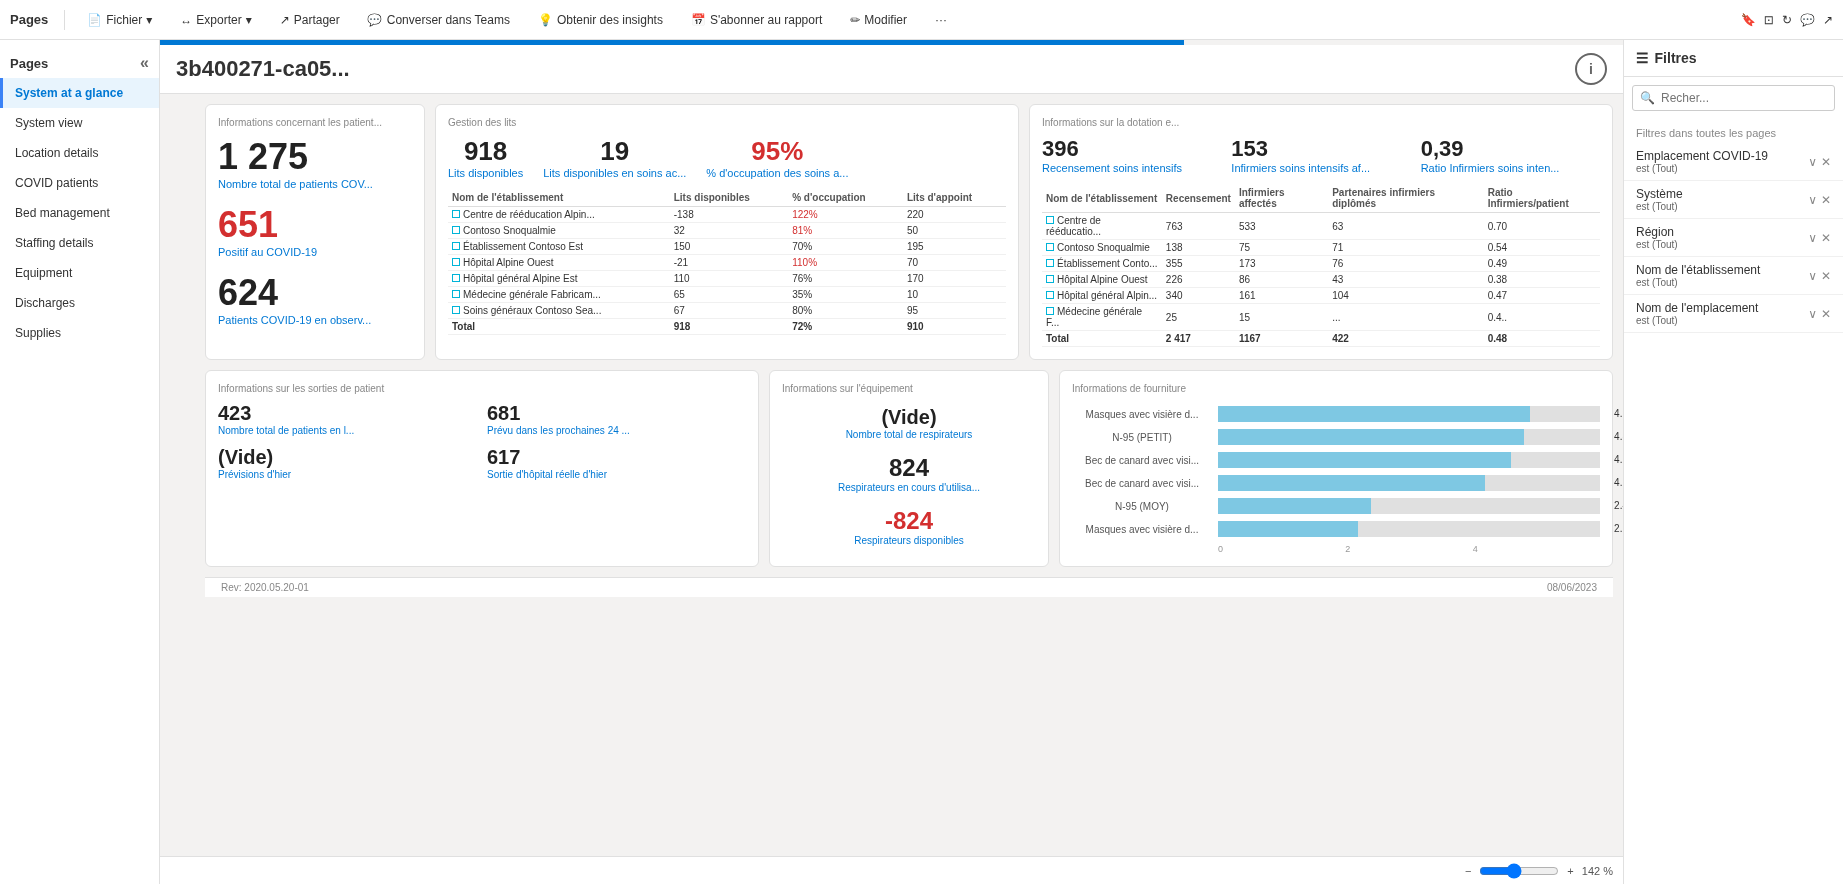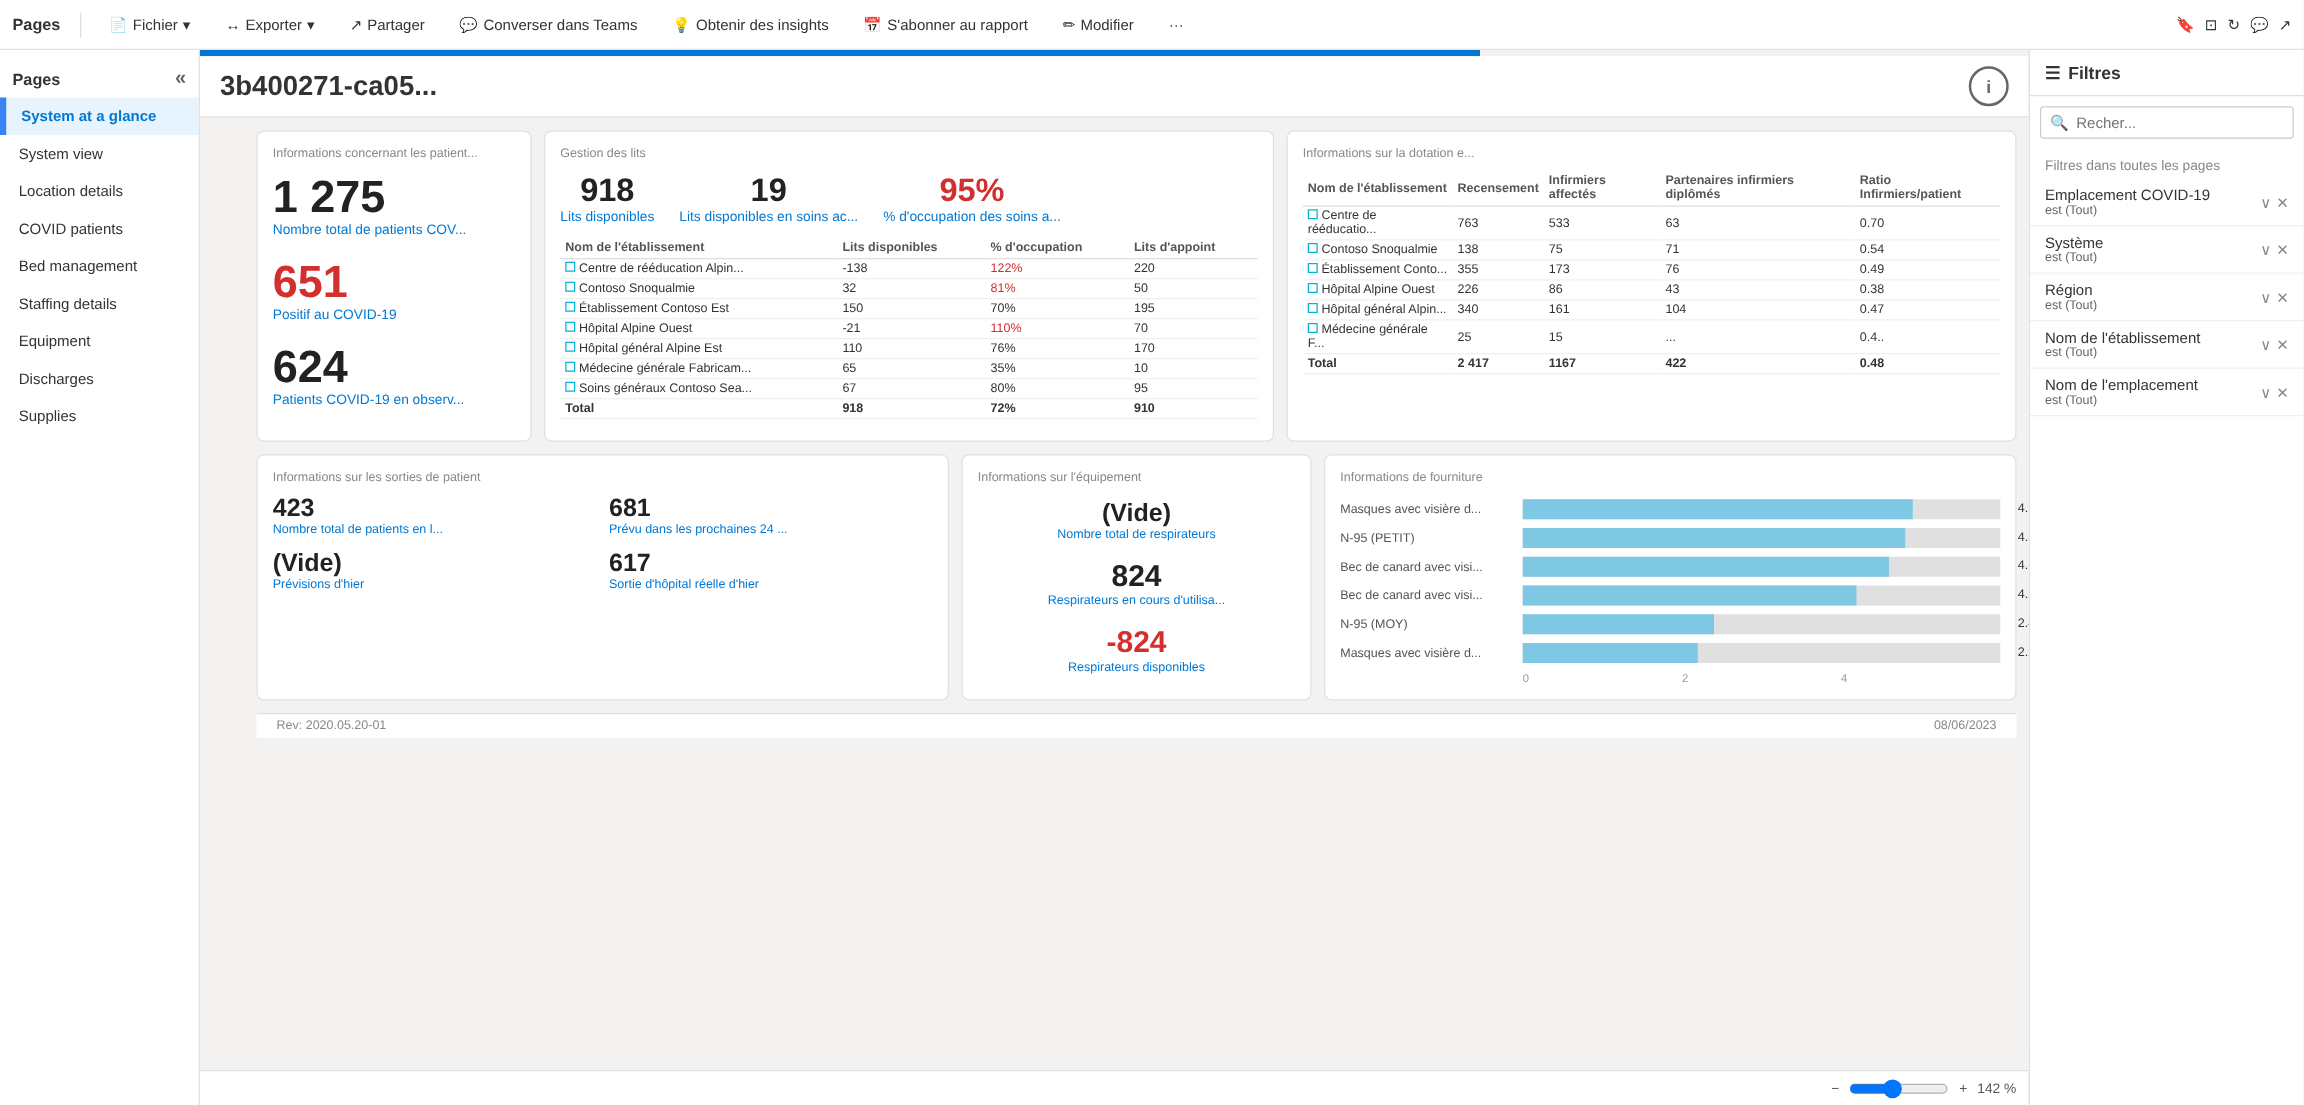--- a/index.html
+++ b/index.html
@@ -27,21 +27,21 @@
     }
     .sidebar-header {
       display: flex; align-items: center; justify-content: space-between;
       padding: 6px 10px; font-size: 13px; font-weight: 600; color: #333;
     }
     .sidebar-collapse { cursor: pointer; font-size: 16px; color: #666; }
     .sidebar-item {
       padding: 8px 12px; cursor: pointer; font-size: 12px; color: #333;
       border-left: 3px solid transparent;
     }
-    .sidebar-item.active { background: #e8f4fd; border-left: 5px solid #3b82f6; color: #0078d4; font-weight: 600; }
+    .sidebar-item.active { background: #e8f4fd; border-left: 3px solid #3b82f6; color: #0078d4; font-weight: 600; }
 
     
     .content-area {
       flex: 1; display: flex; flex-direction: column; overflow: hidden;
     }
 
     
     .progress-bar-top { height: 5px; background: #0078d4; width: 70%; }
 
     
@@ -112,21 +112,21 @@
 
     .equip-grid { display: grid; grid-template-columns: 1fr; gap: 14px; padding-top: 4px; }
     .equip-item { text-align: center; }
     .equip-number { font-size: 24px; font-weight: 700; color: #222; }
     .equip-number.red { color: #d32f2f; }
     .equip-label { font-size: 10px; color: #0078d4; }
 
     
     .bar-chart { padding-top: 4px; }
     .bar-row { display: flex; align-items: center; margin-bottom: 7px; }
-    .bar-label { width: 140px; text-align: left; font-size: 10px; color: #555; margin-right: 6px; flex-shrink: 0; }
+    .bar-label { width: 140px; text-align: center; font-size: 10px; color: #555; margin-right: 6px; flex-shrink: 0; }
     .bar-track { flex: 1; background: #e0e0e0; height: 16px; position: relative; }
     .bar-fill { height: 100%; background: #7ec8e3; }
     .bar-value { position: absolute; right: -28px; top: 0; font-size: 10px; color: #333; line-height: 16px; }
     .bar-axis { display: flex; margin-left: 146px; font-size: 9px; color: #999; margin-top: 4px; }
     .bar-axis span { flex: 1; }
 
     
     .footer {
       display: flex; justify-content: space-between; padding: 4px 16px;
       font-size: 10px; color: #888; background: #fff; border-top: 1px solid #e0e0e0;
@@ -361,20 +361,34 @@
                     <td>918</td>
                     <td>72%</td>
                     <td>910</td>
                   </tr>
                 </tbody>
             </table>
           </div>
 
           <div class="card card-staffing">
             <div class="card-title">Informations sur la dotation e...</div>
+            <div class="staffing-kpi-row">
+              <div class="staffing-kpi">
+                <div class="kpi-number" style="font-size:22px;">396</div>
+                <div class="kpi-label">Recensement soins intensifs</div>
+              </div>
+              <div class="staffing-kpi">
+                <div class="kpi-number" style="font-size:22px;">153</div>
+                <div class="kpi-label">Infirmiers soins intensifs af...</div>
+              </div>
+              <div class="staffing-kpi">
+                <div class="kpi-number" style="font-size:22px;">0,39</div>
+                <div class="kpi-label">Ratio Infirmiers soins inten...</div>
+              </div>
+            </div>
             <table class="mini-table">
               <thead>
                 <tr>
                   <th>Nom de l'établissement</th>
                   <th>Recensement</th>
                   <th>Infirmiers affectés</th>
                   <th>Partenaires infirmiers diplômés</th>
                   <th>Ratio Infirmiers/patient</th>
                 </tr>
               </thead>

